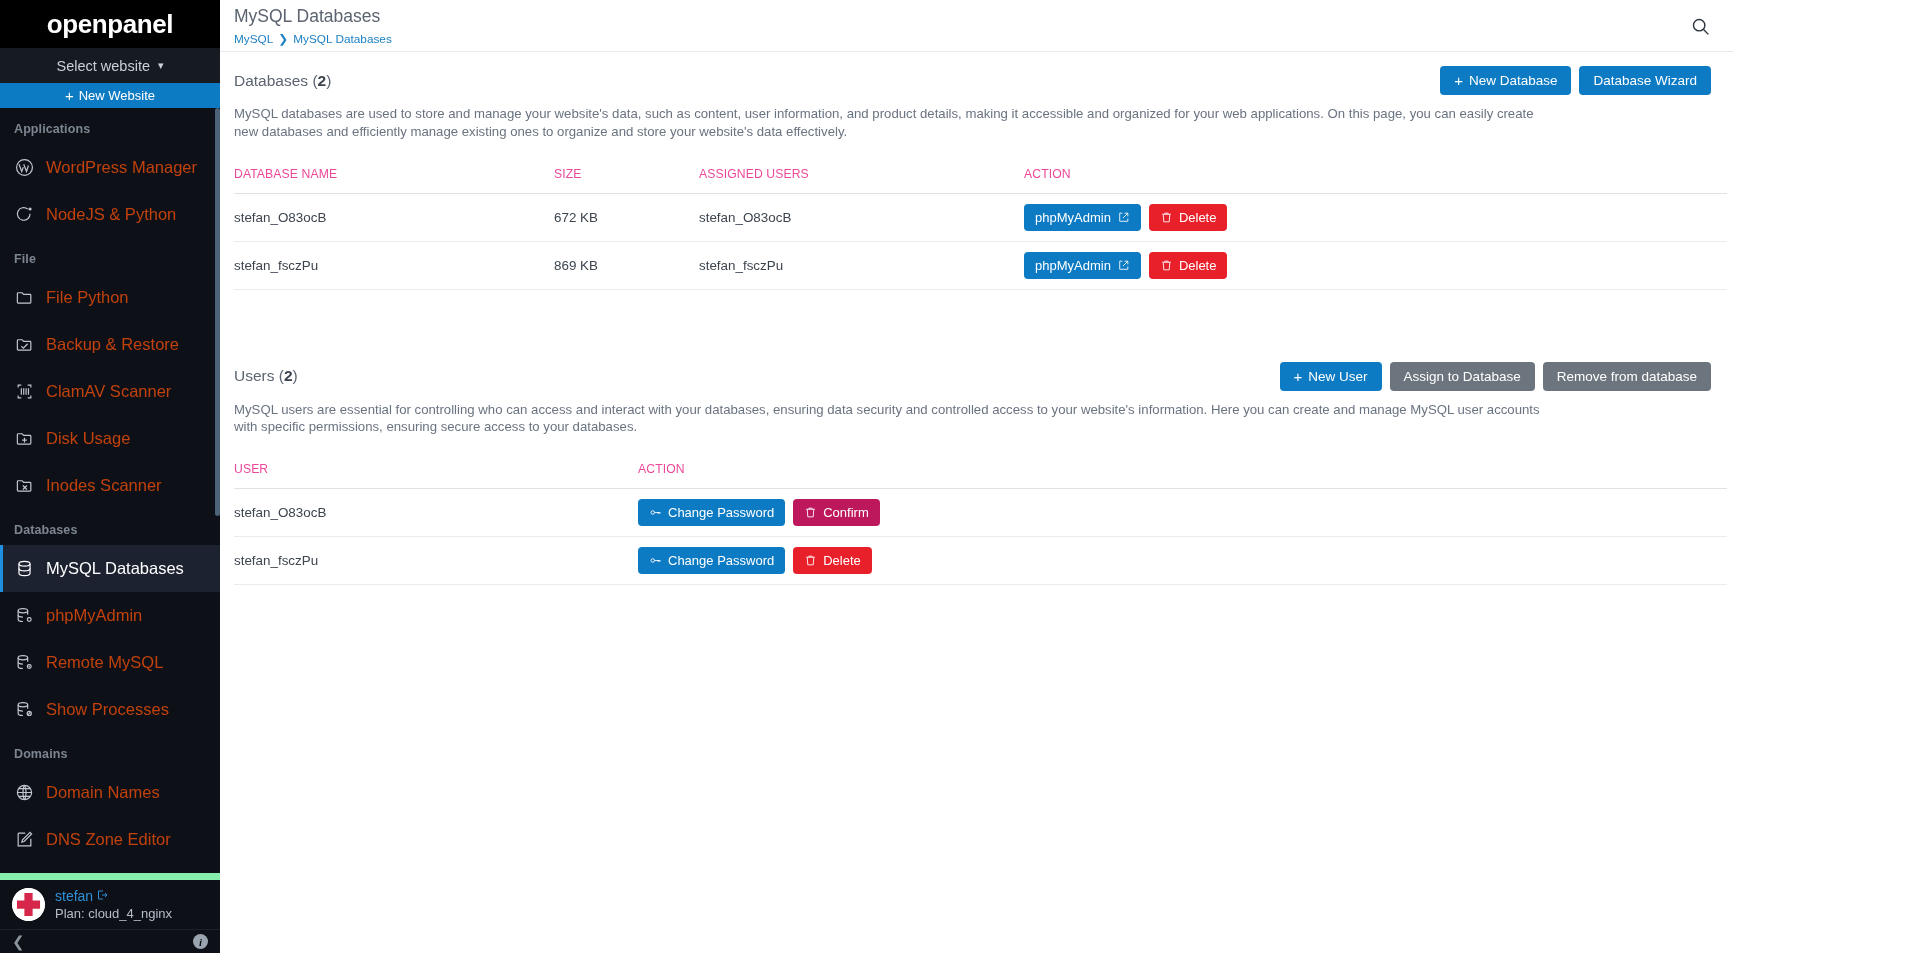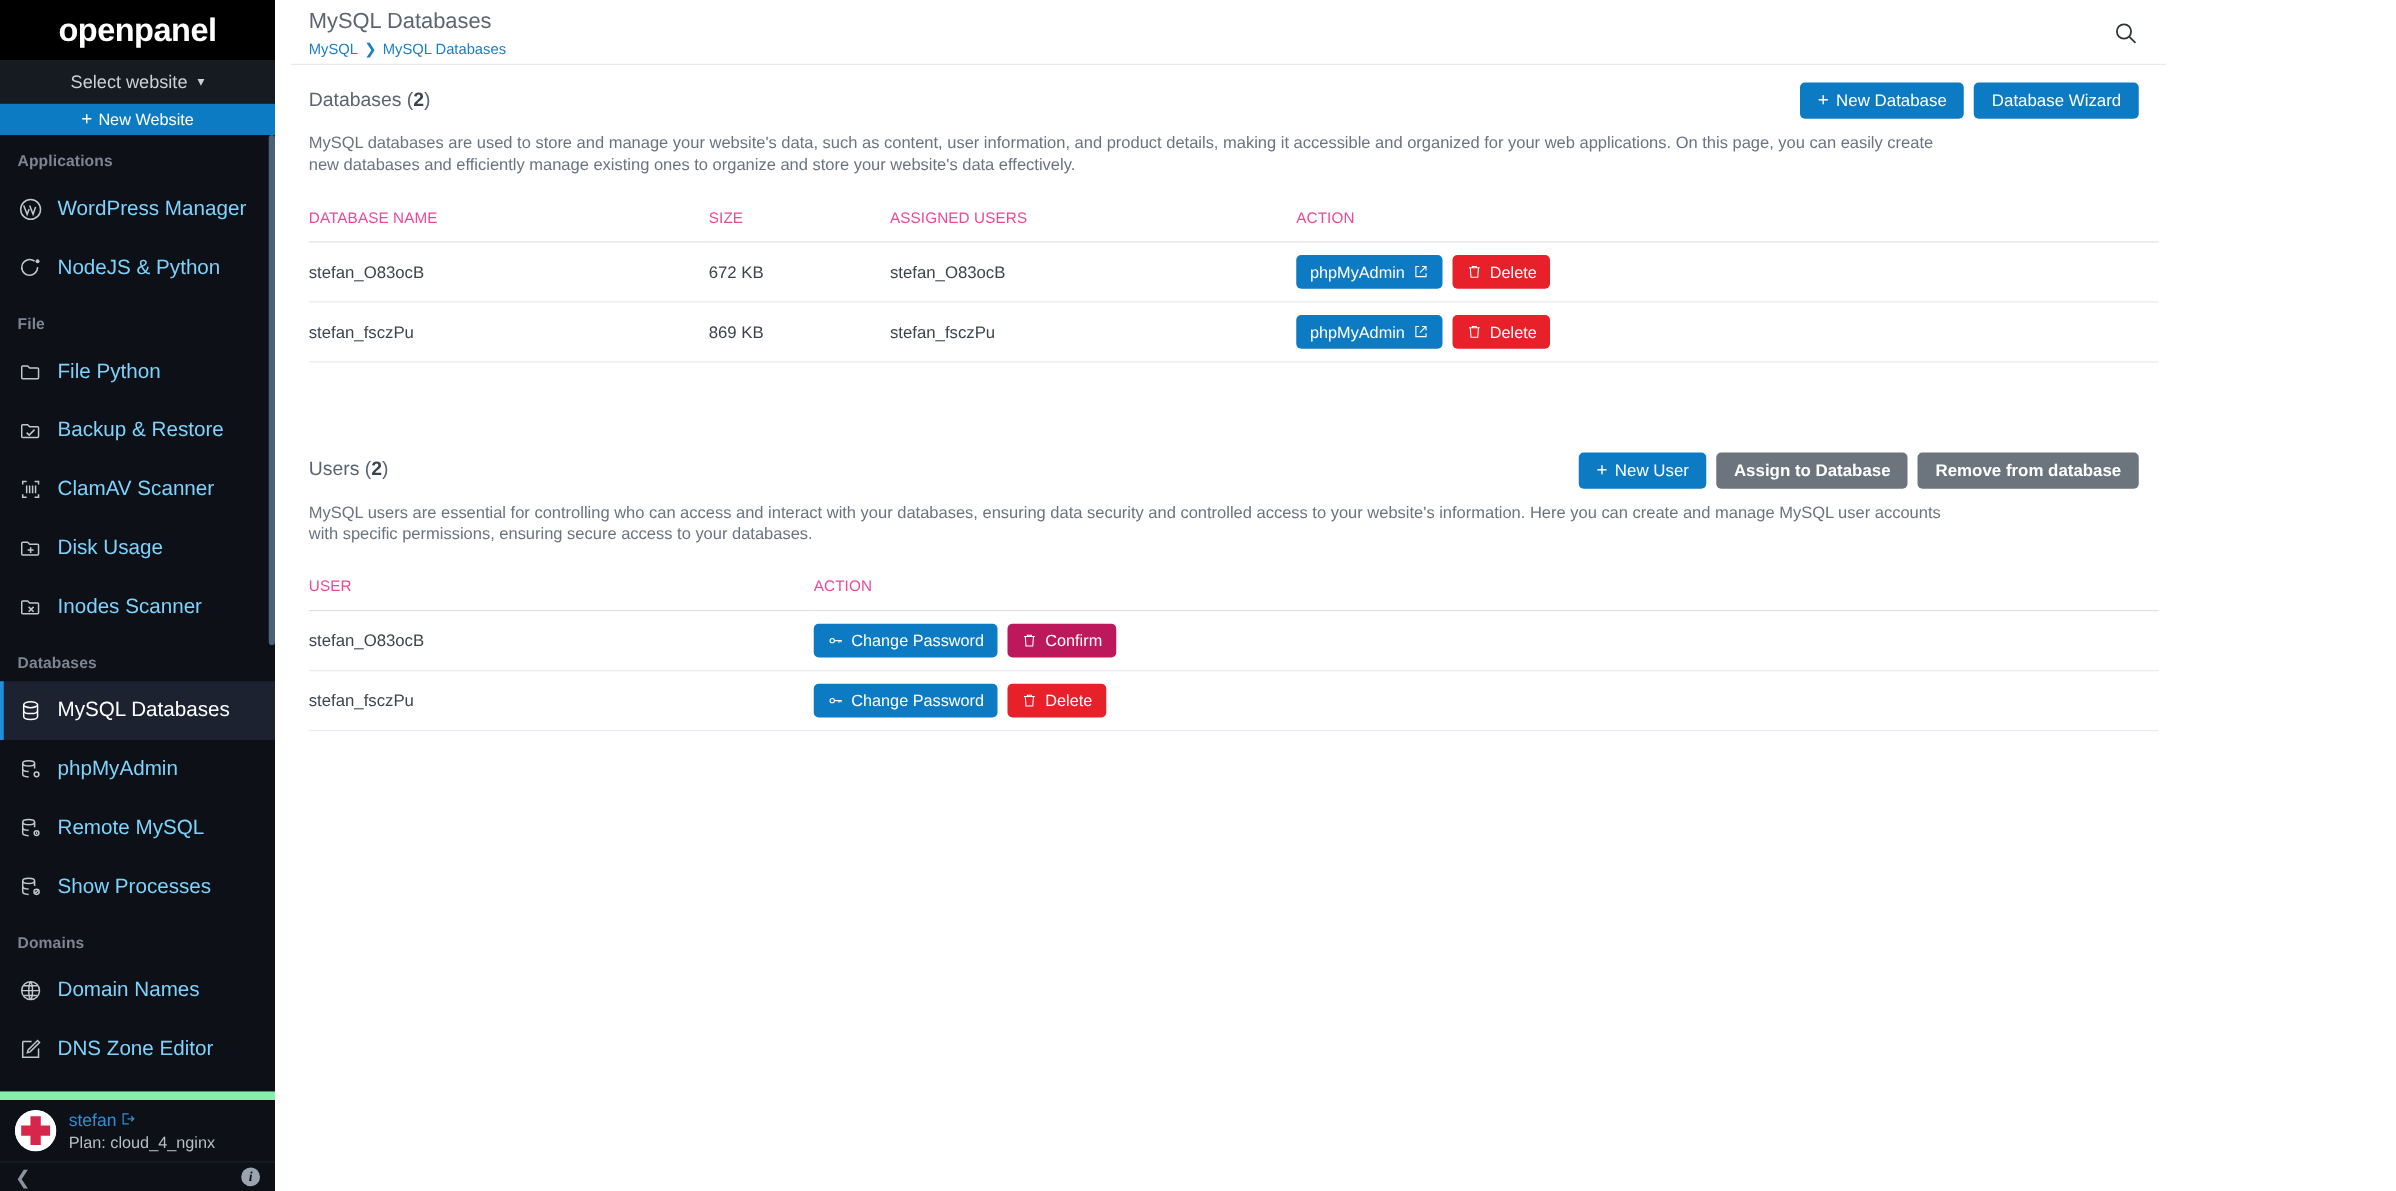--- a/index.html
+++ b/index.html
@@ -2,21 +2,21 @@
 <html><head>
 <meta charset="utf-8">
 <style>
   * { box-sizing: border-box; margin: 0; padding: 0; }
   html, body {
     width: 1917px; height: 953px;
     font-family: "Liberation Sans", sans-serif;
     background: #ffffff;
     overflow: hidden;
   }
-  .app { display: flex; width: 1733px; height: 953px; gap: 13px; }
+  .app { display: flex; width: 1733px; height: 953px; }
 
   
   .sidebar {
     width: 220px; min-width: 220px; height: 953px;
     background: #0d1117;
     display: flex; flex-direction: column;
     position: relative;
     color: #c9d1d9;
   }
   .brand {
@@ -42,21 +42,21 @@
     flex: 1; overflow: hidden; position: relative;
     background: #0d1117;
   }
   .nav-section-label {
     font-size: 12.5px; color: #7d8590;
     padding: 14px 0 8px 14px; letter-spacing: 0.1px; font-weight: bold;
   }
   .nav-item {
     display: flex; align-items: center; gap: 12px;
     height: 47px; padding-left: 14px;
-    font-size: 16.5px; color: #7dd3fc;
+    font-size: 16.5px; color: #c2410c;
     cursor: pointer; position: relative;
   }
   .nav-item.active {
     background: #1c2230; color: #ffffff;
   }
   .nav-item.active::before {
     content: ""; position: absolute; left: 0; top: 0; bottom: 0;
     width: 3px; background: #1f8fe0;
   }
   .nav-icon { width: 20px; height: 20px; display: flex; align-items: center; justify-content: center; flex: 0 0 20px; }
@@ -124,21 +124,21 @@
   .section-title b { color: #3c444e; font-weight: bold; }
   .btn-row { display: flex; gap: 8px; }
 
   .btn {
     border: none; border-radius: 4px; color: #fff;
     font-size: 13.5px; font-family: "Liberation Sans", sans-serif;
     padding: 0 14px; height: 29px; cursor: pointer;
     display: inline-flex; align-items: center; gap: 6px; white-space: nowrap;
   }
   .btn-blue { background: #0d7ac4; }
-  .btn-gray { background: #6c757d; font-weight: bold; }
+  .btn-gray { background: #6c757d; }
   .btn-red  { background: #e8202a; }
   .btn-orange { background: #be185d; }
   .btn-sm { height: 27px; font-size: 13px; padding: 0 11px; }
 
   .desc {
     font-size: 13.2px; color: #6a7380; line-height: 1.35;
     padding: 0 22px 0 14px; max-width: 1360px;
   }
 
   table.tbl { width: calc(100% - 20px); margin: 14px 0 0 14px; border-collapse: collapse; }

